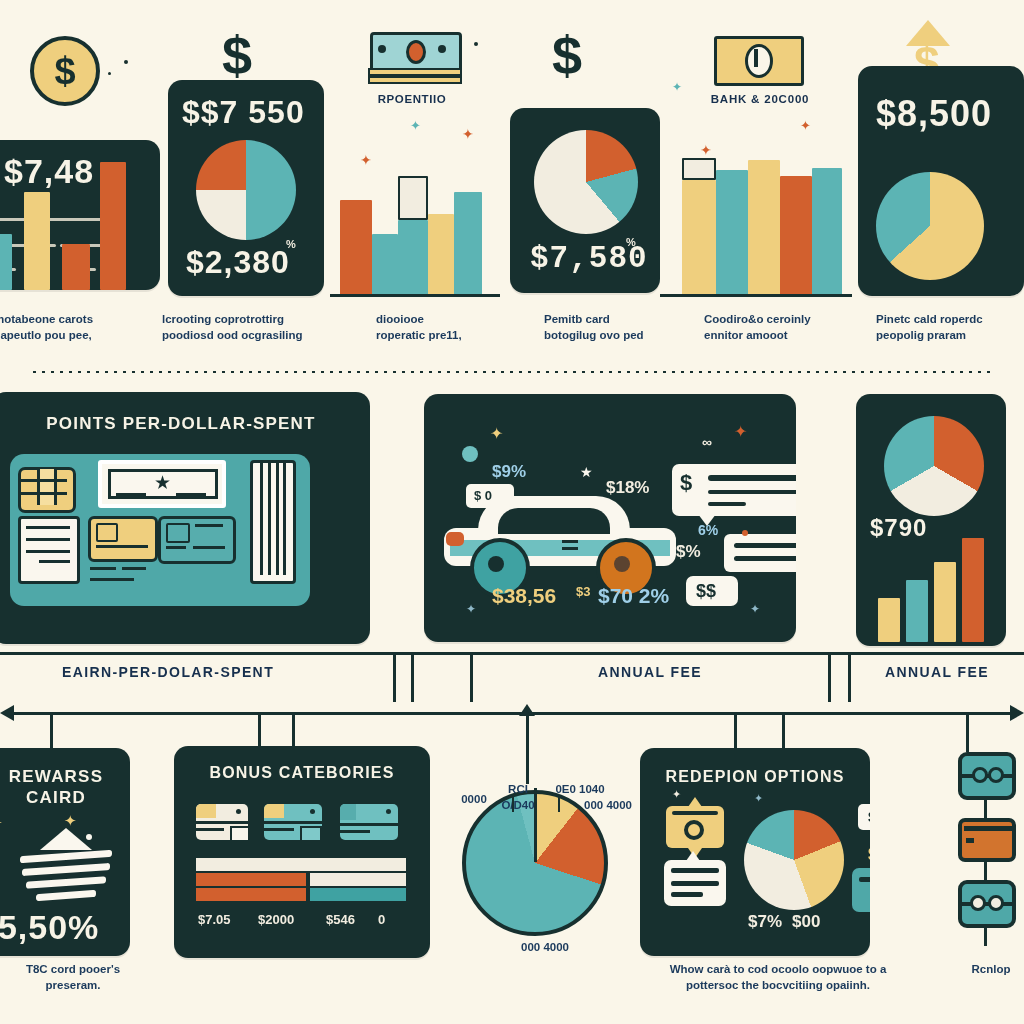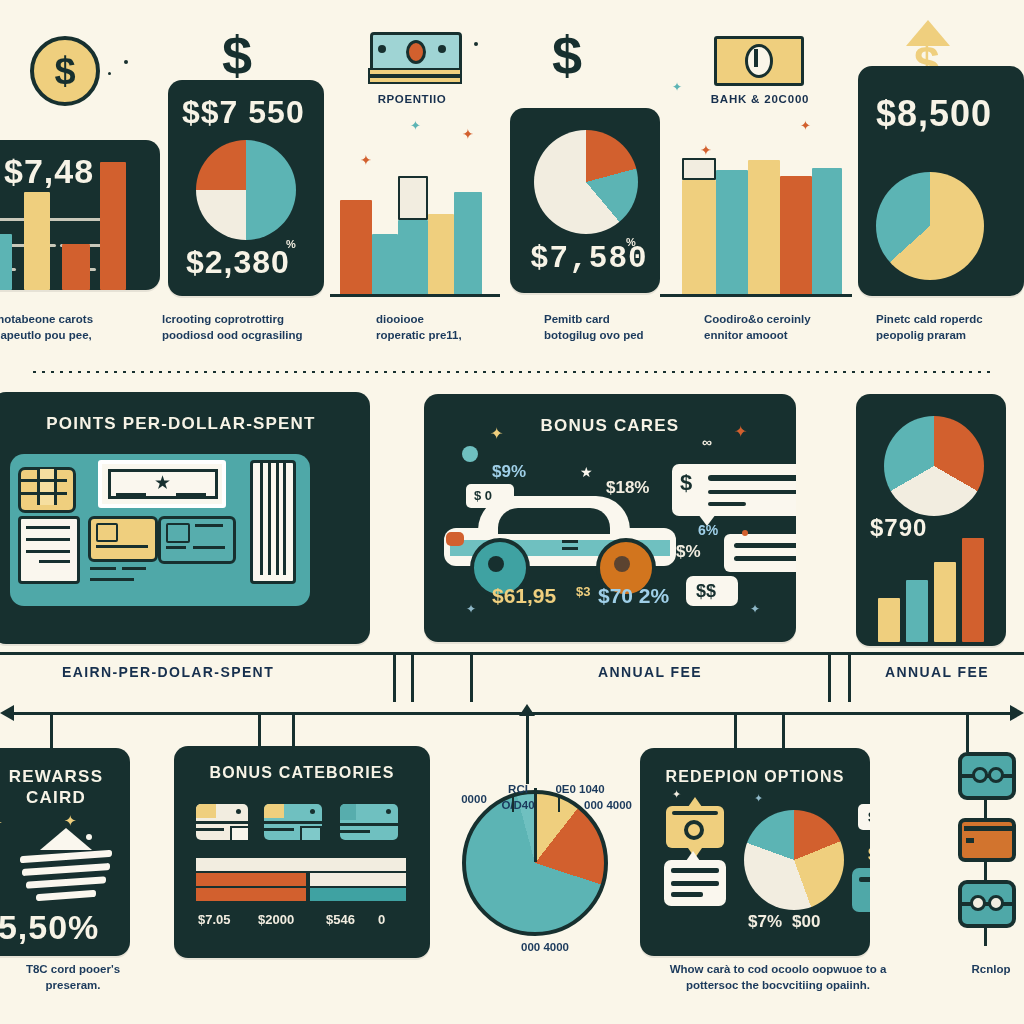--- a/index.html
+++ b/index.html
@@ -215,21 +215,20 @@
       <div class="abs" style="left:148px;top:62px;width:72px;height:42px;background:#57ADAD;border:3px solid #17302F;border-radius:6px;">
         <div class="abs" style="left:5px;top:4px;width:20px;height:16px;border:2.5px solid #17302F;border-radius:2px;"></div>
         <div class="abs" style="left:34px;top:5px;width:28px;height:3px;background:#17302F;"></div>
         <div class="abs" style="left:5px;top:27px;width:20px;height:3px;background:#17302F;"></div>
         <div class="abs" style="left:32px;top:27px;width:32px;height:3px;background:#17302F;"></div>
       </div>
     </div>
   </div>
 
   <div class="panel" style="left:424px;top:394px;width:372px;height:248px;">
-    <div class="panel-title" style="position:absolute;left:0;top:22px;font-size:17px;">BONUS CARES</div>
 
     <div class="abs" style="left:20px;top:94px;width:240px;height:92px;">
       <div class="abs" style="left:0;top:40px;width:232px;height:38px;background:#FAF7EE;border-radius:12px;"></div>
       <div class="abs" style="left:34px;top:8px;width:152px;height:50px;background:#FAF7EE;border-radius:34px 34px 0 0;"></div>
       <div class="abs" style="left:54px;top:20px;width:112px;height:26px;background:#17302F;border-radius:20px 20px 0 0;"></div>
       <div class="abs" style="left:6px;top:52px;width:220px;height:16px;background:#6FC0C0;"></div>
       <div class="abs" style="left:2px;top:44px;width:18px;height:14px;background:#D2602E;border-radius:5px;"></div>
       <div class="abs" style="left:118px;top:52px;width:16px;height:3px;background:#17302F;"></div>
       <div class="abs" style="left:118px;top:59px;width:16px;height:3px;background:#17302F;"></div>
       <div class="abs" style="left:26px;top:50px;width:52px;height:52px;border-radius:50%;background:#3FA2A2;border:4px solid #17302F;"></div>
@@ -253,21 +252,21 @@
       <div class="abs" style="left:10px;top:22px;width:74px;height:5px;background:#17302F;border-radius:3px;"></div>
     </div>
     <div class="abs" style="left:262px;top:182px;width:52px;height:30px;background:#FAF7EE;border-radius:7px;">
       <span class="abs" style="left:10px;top:5px;font-size:18px;font-weight:bold;color:#17302F;">$$</span>
     </div>
 
     <span class="abs" style="left:68px;top:68px;color:#9FCFE8;font-size:17px;font-weight:bold;">$9%</span>
     <span class="abs" style="left:182px;top:84px;color:#F2EDE0;font-size:17px;font-weight:bold;">$18%</span>
     <span class="abs" style="left:274px;top:128px;color:#9FCFE8;font-size:14px;font-weight:bold;">6%</span>
     <span class="abs" style="left:252px;top:148px;color:#F2EDE0;font-size:17px;font-weight:bold;">$%</span>
-    <span class="abs" style="left:68px;top:190px;color:#EFCF7E;font-size:21px;font-weight:bold;">$61,95</span>
+    <span class="abs" style="left:68px;top:190px;color:#EFCF7E;font-size:21px;font-weight:bold;">$38,56</span>
     <span class="abs" style="left:152px;top:190px;color:#EFCF7E;font-size:13px;font-weight:bold;">$3</span>
     <span class="abs" style="left:174px;top:190px;color:#9FCFE8;font-size:21px;font-weight:bold;">$70 2%</span>
     <span class="abs" style="left:278px;top:40px;color:#F2EDE0;font-size:14px;font-weight:bold;">∞</span>
 
     <div class="dot" style="left:38px;top:52px;width:16px;height:16px;background:#6FC0C0;"></div>
     <div class="abs" style="left:66px;top:30px;color:#EFCF7E;font-size:16px;">✦</div>
     <div class="abs" style="left:310px;top:28px;color:#D2602E;font-size:16px;">✦</div>
     <div class="abs" style="left:156px;top:70px;color:#FAF7EE;font-size:14px;">★</div>
     <div class="dot" style="left:318px;top:136px;width:6px;height:6px;background:#D2602E;"></div>
     <div class="abs" style="left:42px;top:208px;color:#8FB8C8;font-size:12px;">✦</div>

